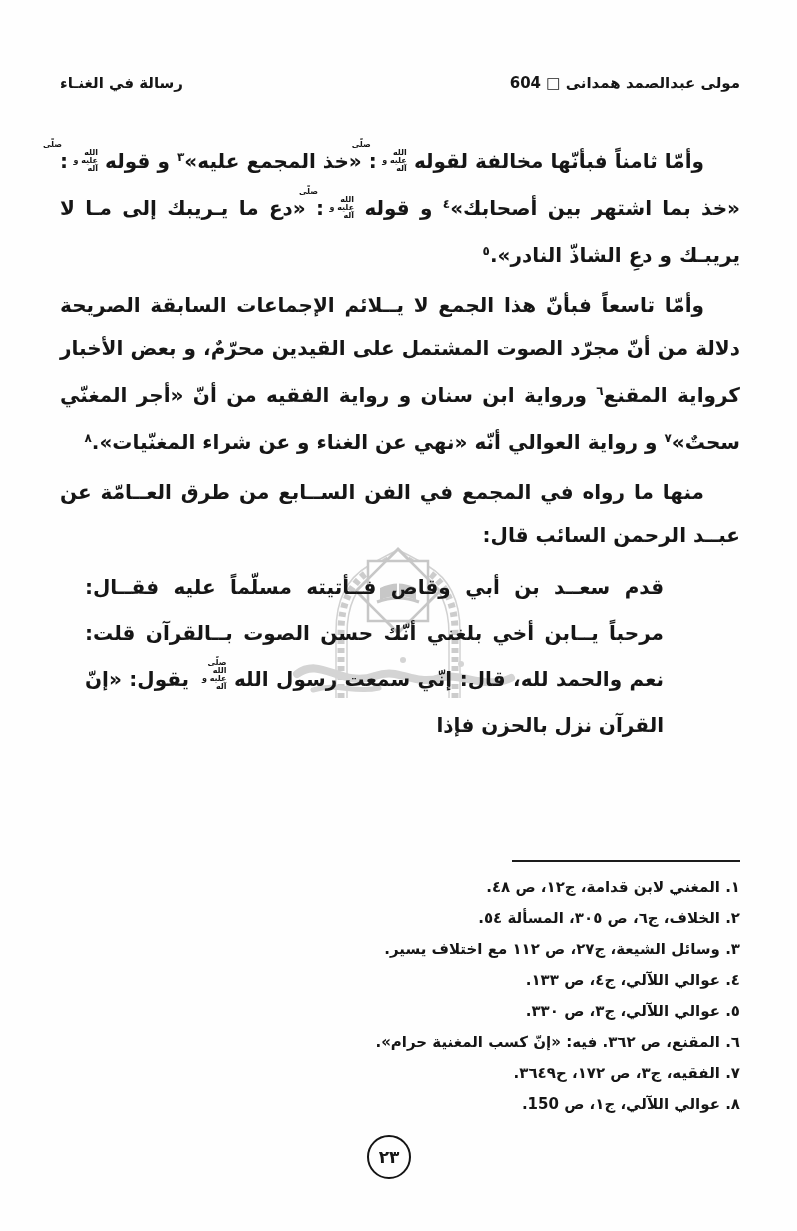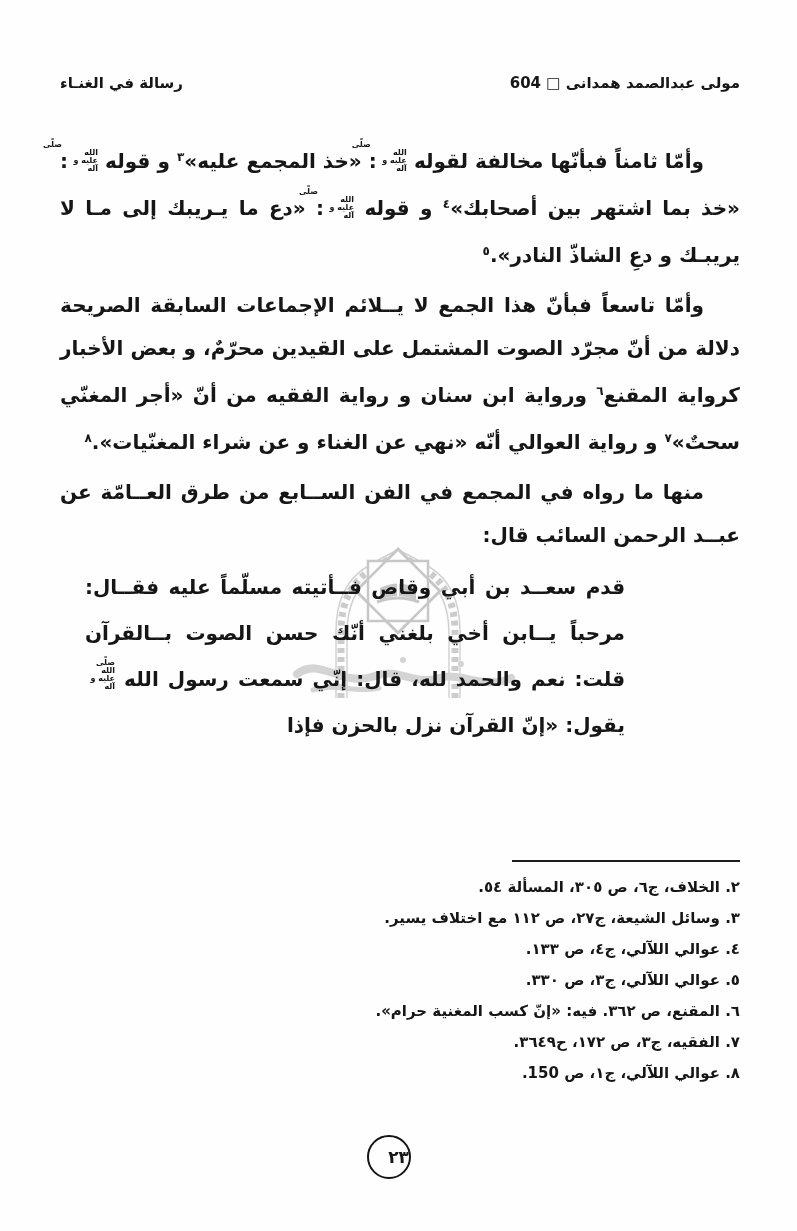--- a/index.html
+++ b/index.html
@@ -33,21 +33,21 @@
     position:absolute;top:136px;right:57px;left:60px;
     direction:rtl;
     z-index:1;
     font-size:20px;font-weight:700;
     line-height:43px;
     text-align:justify;
   }
   .content p{margin:0 0 7px 0;}
   .content p.indent{text-indent:36px;}
   .content p.quote{
-    margin-right:115px;margin-left:25px;
+    margin-right:76px;margin-left:25px;
     text-indent:0;
     line-height:46px;
   }
   .sup{font-size:12px;vertical-align:7px;font-weight:700;}
   .hon{
     display:inline-block;width:30px;
     font-size:8px;line-height:8px;font-weight:700;
     text-align:right;vertical-align:-3px;
   }
   
@@ -59,21 +59,21 @@
     position:absolute;top:872px;right:57px;left:60px;
     direction:rtl;text-align:right;
     z-index:1;
     font-size:15px;font-weight:700;line-height:31px;
   }
   
   .folio{
     position:absolute;left:367px;top:1135px;width:44px;height:44px;
     border:2.5px solid #141414;border-radius:50%;
     box-sizing:border-box;
-    display:flex;align-items:center;
+    display:flex;align-items:center;justify-content:center;
     font-size:17px;font-weight:700;z-index:1;
     direction:rtl;
   }
 </style>
 </head>
 <body>
 
 <div class="page">
 
   <svg class="watermark" viewBox="0 0 240 172" xmlns="http://www.w3.org/2000/svg" aria-hidden="true">
@@ -111,20 +111,21 @@
   <div class="content">
       <p class="indent"><span>وأمّا ثامناً فبأنّها مخالفة لقوله </span><span class="hon">صلّى الله عليه و آله</span><span>: «خذ المجمع عليه»</span><span class="sup">٣</span><span> و قوله </span><span class="hon">صلّى الله عليه و آله</span><span>: «خذ بما اشتهر بين أصحابك»</span><span class="sup">٤</span><span> و قوله </span><span class="hon">صلّى الله عليه و آله</span><span>: «دع ما يـريبك إلى مـا لا يريبـك و دعِ الشاذّ النادر».</span><span class="sup">٥</span></p>
       <p class="indent"><span>وأمّا تاسعاً فبأنّ هذا الجمع لا يــلائم الإجماعات السابقة الصريحة دلالة من أنّ مجرّد الصوت المشتمل على القيدين محرّمٌ، و بعض الأخبار كرواية المقنع</span><span class="sup">٦</span><span> ورواية ابن سنان و رواية الفقيه من أنّ «أجر المغنّي سحتٌ»</span><span class="sup">٧</span><span> و رواية العوالي أنّه «نهي عن الغناء و عن شراء المغنّيات».</span><span class="sup">٨</span></p>
       <p class="indent"><span>منها ما رواه في المجمع في الفن الســابع من طرق العــامّة عن عبــد الرحمن السائب قال:</span></p>
       <p class=" quote"><span>قدم سعــد بن أبي وقاص فــأتيته مسلّماً عليه فقــال: مرحباً يــابن أخي بلغني أنّك حسن الصوت بــالقرآن قلت: نعم والحمد لله، قال: إنّي سمعت رسول الله </span><span class="hon">صلّى الله عليه و آله</span><span> يقول: «إنّ القرآن نزل بالحزن فإذا</span></p>
     </div>
 
   <div class="fn-rule"></div>
 
   <div class="footnotes">
+      <div>١. المغني لابن قدامة، ج١٢، ص ٤٨.</div>
       <div>٢. الخلاف، ج٦، ص ٣٠٥، المسألة ٥٤.</div>
       <div>٣. وسائل الشيعة، ج٢٧، ص ١١٢ مع اختلاف يسير.</div>
       <div>٤. عوالي اللآلي، ج٤، ص ١٣٣.</div>
       <div>٥. عوالي اللآلي، ج٣، ص ٣٣٠.</div>
       <div>٦. المقنع، ص ٣٦٢. فيه: «إنّ كسب المغنية حرام».</div>
       <div>٧. الفقيه، ج٣، ص ١٧٢، ح٣٦٤٩.</div>
       <div>٨. عوالي اللآلي، ج١، ص 150.</div>
     </div>
 
   <div class="folio">

